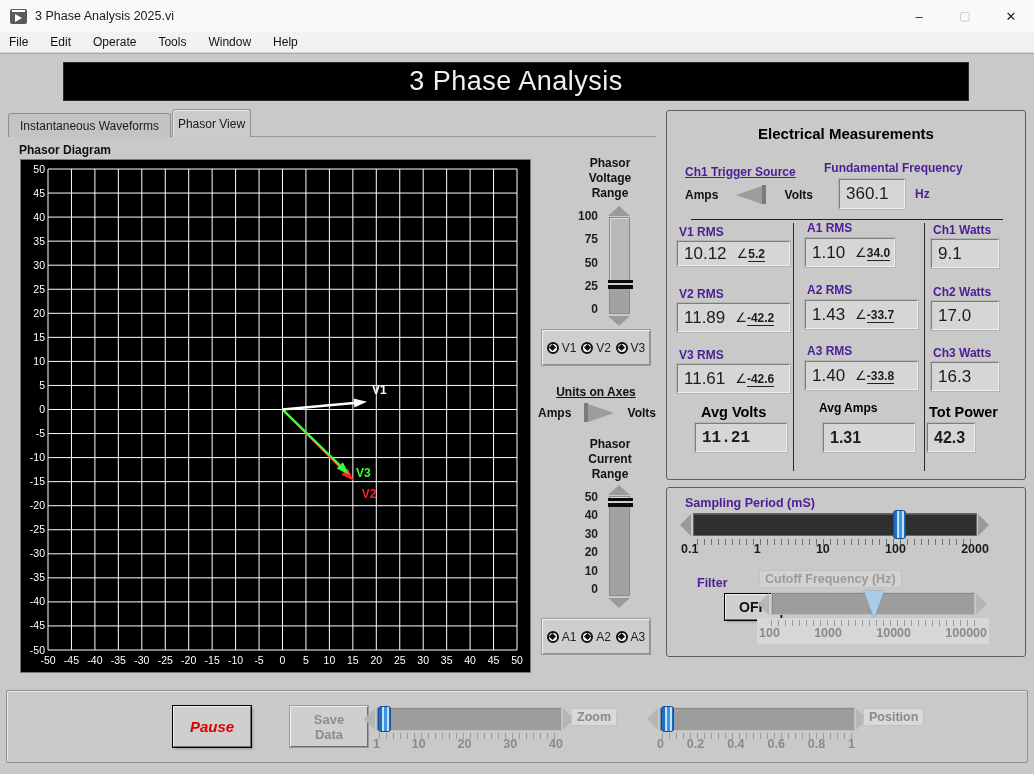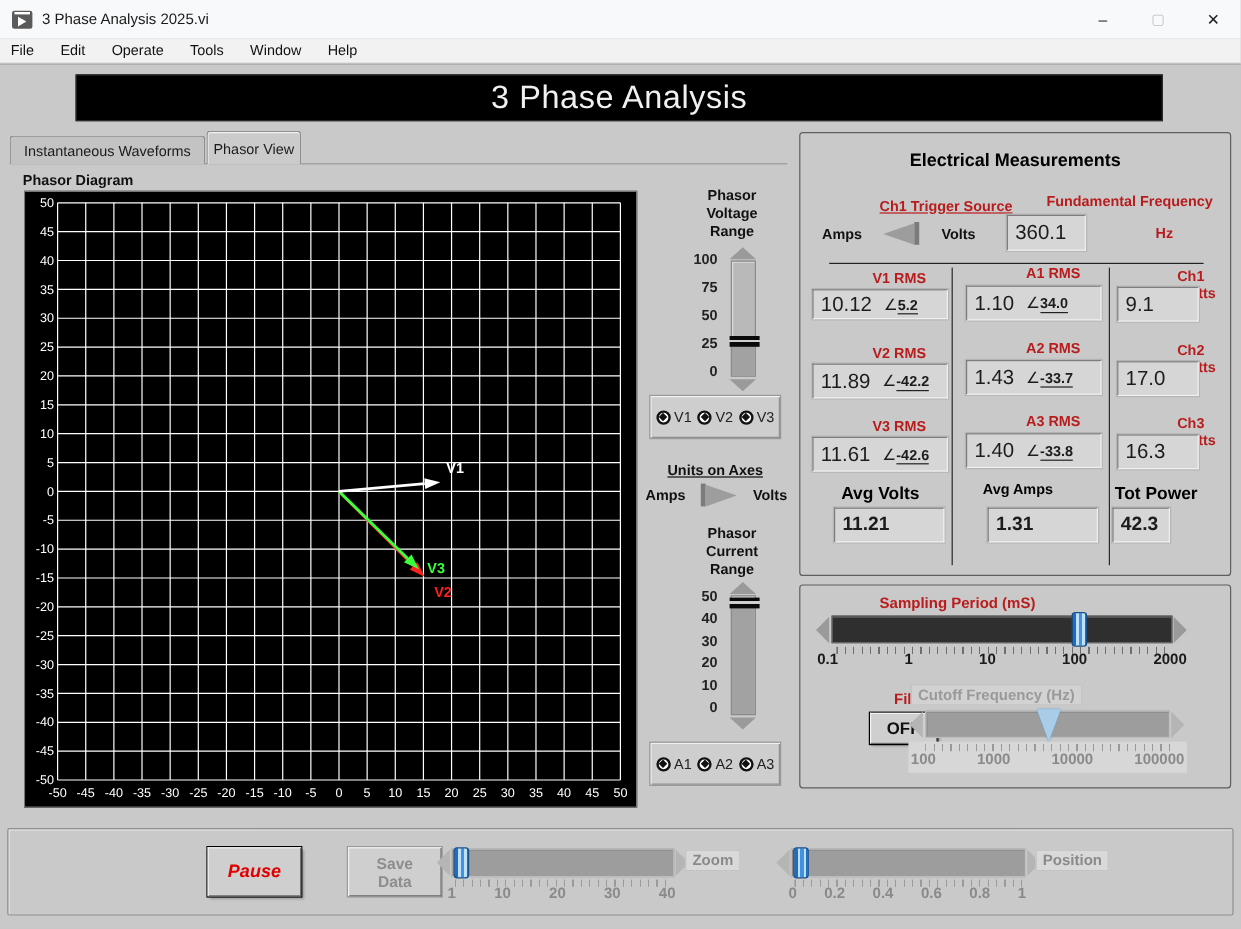--- a/index.html
+++ b/index.html
@@ -61,21 +61,21 @@
   .tgl-row .opt { font-size:12px; font-weight:bold; color:#111; }
   .tgl-bar { width:4px; height:19px; background:#7b7b7b; }
   .tri-r { width:0; height:0; border-top:9px solid transparent; border-bottom:9px solid transparent; border-left:26px solid #9d9d9d; }
   .tri-l { width:0; height:0; border-top:9px solid transparent; border-bottom:9px solid transparent; border-right:26px solid #9d9d9d; }
 
   
   .panel { position:absolute; background:#c9c9c9; border:1px solid #5f5f5f; border-radius:3px; }
   .em-header { position:absolute; left:0; top:14px; width:100%; text-align:center; font-size:15px; font-weight:bold; color:#000; }
   .em-div-h { position:absolute; left:24px; top:108px; width:312px; height:1px; background:#222; }
   .em-div-v { position:absolute; top:112px; bottom:8px; width:1px; background:#2a2a2a; }
-  .em-lbl { position:absolute; font-size:12px; font-weight:bold; color:#b91c1c;margin-left:48px; }
+  .em-lbl { position:absolute; font-size:12px; font-weight:bold; color:#4c1d95; }
   .valbox { position:absolute; background:#d6d6d6; border:1px solid; border-color:#7d7d7d #efefef #efefef #7d7d7d; box-shadow:0 0 0 1px #b5b5b5; display:flex; align-items:center; padding-left:6px; }
   .valbox .val { font-size:17px; color:#1c1c1c; }
   .valbox .ang { margin-left:10px; font-size:13px; color:#1c1c1c; }
   .valbox .ang .num { font-size:12px; font-weight:bold; border-bottom:1px solid #222; }
   .valbox.bold .val { font-weight:bold; font-size:16px; }
   .avg-lbl { position:absolute; font-size:14.5px; font-weight:bold; color:#000; }
 
   
   .harr-l { width:0; height:0; border-top:11px solid transparent; border-bottom:11px solid transparent; border-right:11px solid #9a9a9a; }
   .harr-r { width:0; height:0; border-top:11px solid transparent; border-bottom:11px solid transparent; border-left:11px solid #9a9a9a; }
@@ -344,26 +344,26 @@
   <div class="valbox" style="left:10px; top:192px; width:113px; height:29px;">
     <span class="val">11.89</span>
     <span class="ang"><span>∠</span><span class="num">-42.2</span></span>
   </div>
   <div class="em-lbl" style="left:12px; top:237px;">V3 RMS</div>
   <div class="valbox" style="left:10px; top:253px; width:113px; height:29px;">
     <span class="val">11.61</span>
     <span class="ang"><span>∠</span><span class="num">-42.6</span></span>
   </div>
   <div class="avg-lbl" style="left:34px; top:293px;">Avg Volts</div>
-  <div class="valbox bold" style="left:28px; top:312px; width:92px; height:29px;">
+  <div class="valbox bold" style="left:28px; top:312px; width:92px; height:29px;font-family:Liberation Mono, monospace;">
     <span class="val">11.21</span>
   </div>
 
   <div class="em-lbl" style="left:140px; top:110px;">A1 RMS</div>
-  <div class="valbox" style="left:138px; top:127px; width:113px; height:29px;">
+  <div class="valbox" style="left:138px; top:127px; width:90px; height:29px;">
     <span class="val">1.10</span>
     <span class="ang"><span>∠</span><span class="num">34.0</span></span>
   </div>
   <div class="em-lbl" style="left:140px; top:172px;">A2 RMS</div>
   <div class="valbox" style="left:138px; top:189px; width:113px; height:29px;">
     <span class="val">1.43</span>
     <span class="ang"><span>∠</span><span class="num">-33.7</span></span>
   </div>
   <div class="em-lbl" style="left:140px; top:233px;">A3 RMS</div>
   <div class="valbox" style="left:138px; top:250px; width:113px; height:29px;">

